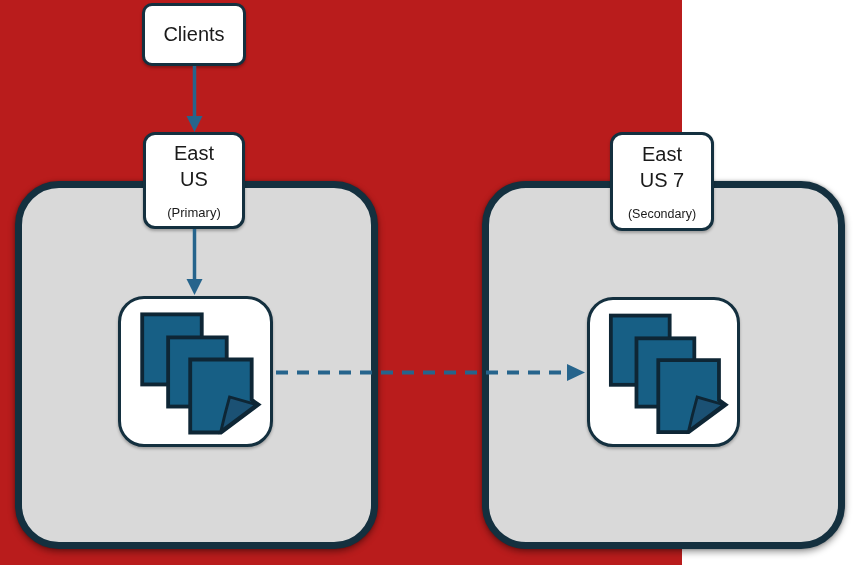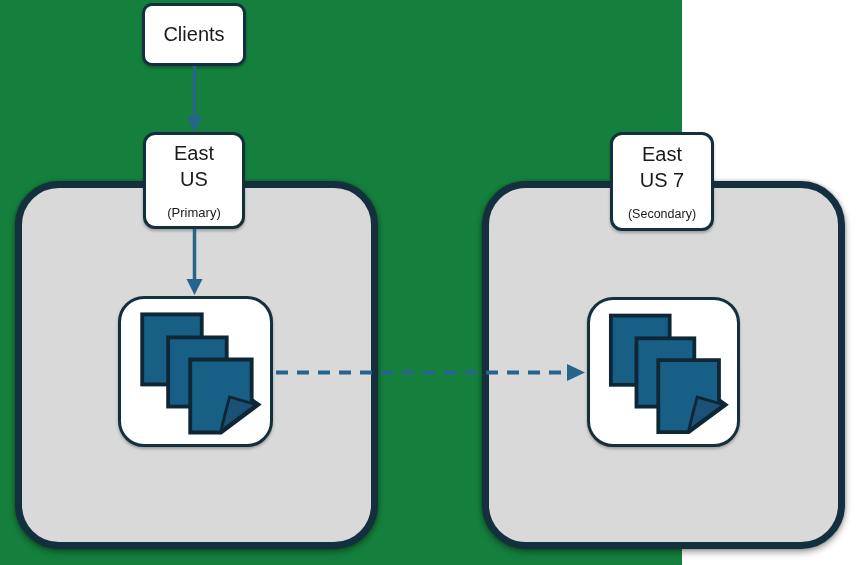--- a/index.html
+++ b/index.html
@@ -12,21 +12,21 @@
     --arrow:#26648c;
     --text:#1a1a1a;
   }
   *{margin:0;padding:0;box-sizing:border-box;}
   html,body{background:#ffffff;}
   body{
     width:856px;height:565px;overflow:hidden;
     font-family:"Liberation Sans", sans-serif;
     color:var(--text);
   }
-  .stage{position:relative;width:682px;height:565px;background:#15803d;}
+  .stage{position:relative;width:682px;height:565px;background:#b91c1c;}
 
   
   .region{
     position:absolute;
     background:var(--region-fill);
     border:7px solid var(--outline);
     border-radius:44px;
     box-shadow:0 3px 7px rgba(0,0,0,0.40), 0 0 3px rgba(0,0,0,0.25);
     z-index:1;
   }

